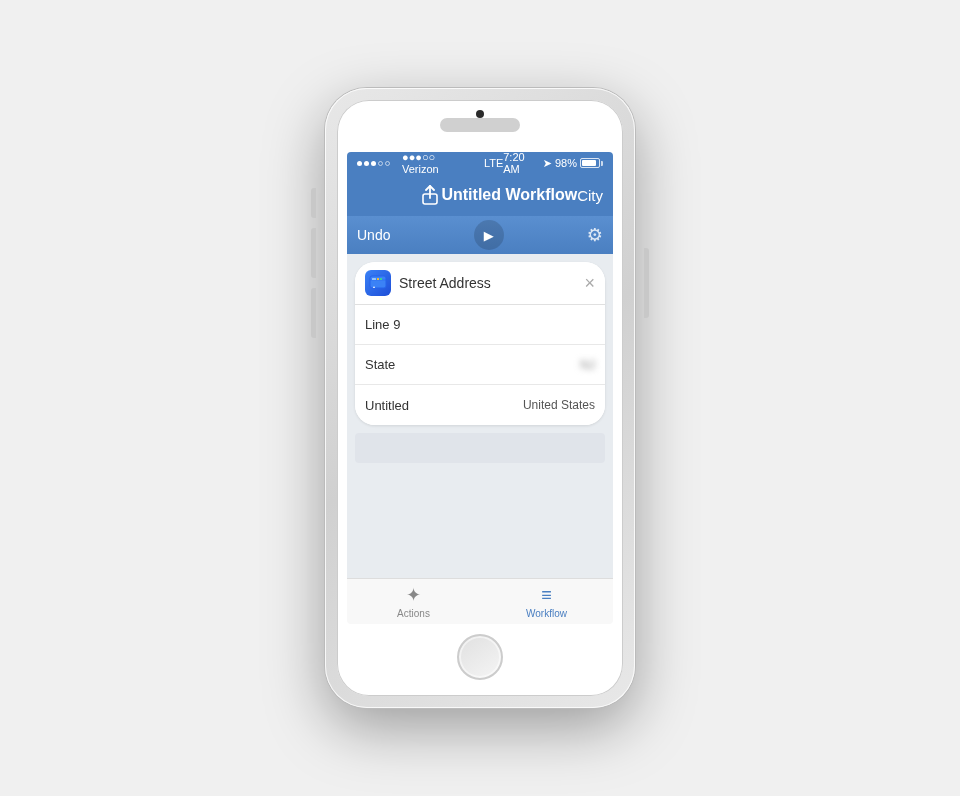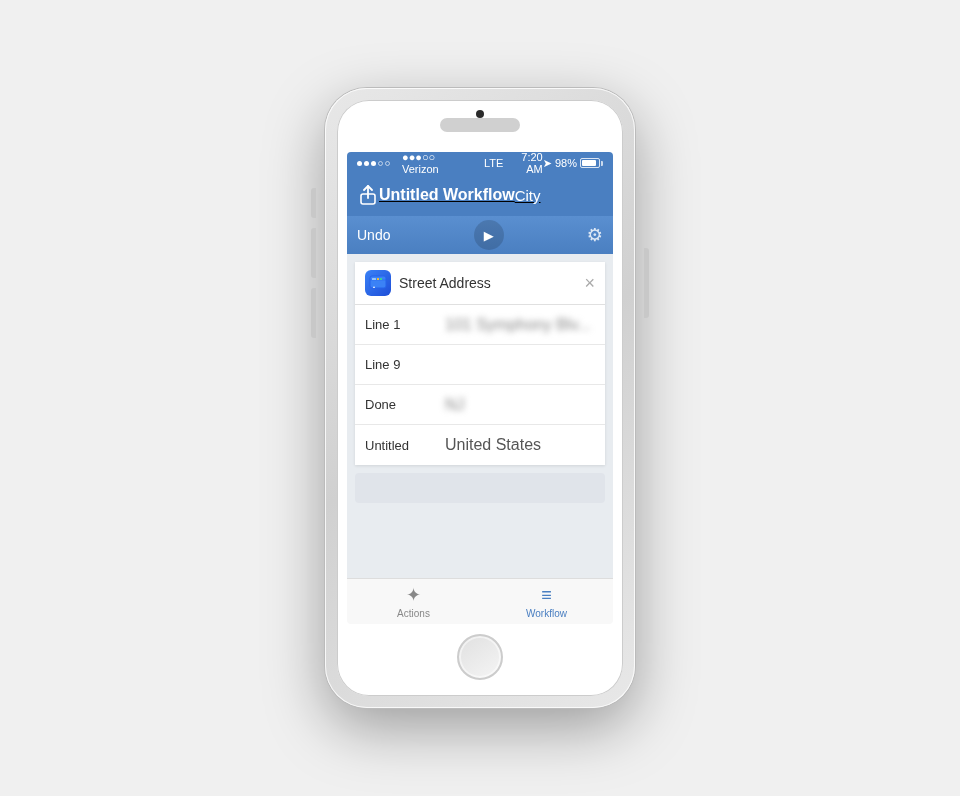--- a/index.html
+++ b/index.html
@@ -132,32 +132,31 @@
       color: #fff;
       font-size: 11px;
       padding: 3px 10px;
       display: flex;
       justify-content: space-between;
       align-items: center;
       height: 22px;
     }
 
     .status-left { display: flex; align-items: center; gap: 12px; }
-    .status-center { font-weight: 500; text-align: right; }
+    .status-center { font-weight: 500; }
     .status-right { display: flex; align-items: center; gap: 3px; }
 
     
     .nav-bar {
       background: #4a7fc1;
       display: flex;
       align-items: center;
-      justify-content: flex-start;
+      justify-content: flex-end;
       padding: 6px 10px;
       height: 42px;
-      text-decoration: underline;
     }
 
     .nav-share-icon {
       width: 22px;
       height: 22px;
       display: flex;
       flex-direction: column;
       align-items: center;
       justify-content: center;
     }
@@ -210,21 +209,21 @@
     .content-area {
       background: #e8ecf0;
       flex: 1;
       overflow-y: auto;
       padding: 8px;
     }
 
     
     .card {
       background: #fff;
-      border-radius: 0;
+      border-radius: 20px;
       overflow: hidden;
       box-shadow: 0 1px 3px rgba(0,0,0,0.1);
     }
 
     .card-header {
       display: flex;
       align-items: center;
       padding: 8px 10px;
       background: #fff;
       border-bottom: 1px solid #e0e0e0;
@@ -276,23 +275,24 @@
     }
 
     .form-label {
       font-size: 13px;
       color: #333;
       width: 80px;
       flex-shrink: 0;
     }
 
     .form-value {
-      font-size: 16px;
+      font-size: 12px;
       color: #aaa;
       flex: 1;
+      text-align: right;
       overflow: hidden;
       white-space: nowrap;
       text-overflow: ellipsis;
     }
 
     .form-value.blurred {
       filter: blur(3px);
       color: #888;
     }
 
@@ -482,30 +482,26 @@
                       <rect x="11" y="3" width="2" height="2" rx="0.5" fill="#34d399"></rect>
                       <path d="M4 13 L5 11 L6 13" fill="#fff"></path>
                     </svg>
                   </div>
                   <span class="card-title">Street Address</span>
                 </div>
                 <span class="card-close">×</span>
               </div>
 
               <div id="form-rows-container">
-              <div class="form-row">
-                    <span class="form-label">Line 1</span>
-                    <span class="form-value blurred">101 Symphony Blv...</span>
-                  </div>
                   <div class="form-row">
                     <span class="form-label">Line 9</span>
                     <span class="form-value"></span>
                   </div>
                   <div class="form-row">
-                    <span class="form-label">Done</span>
+                    <span class="form-label">State</span>
                     <span class="form-value blurred">NJ</span>
                   </div>
                   <div class="form-row">
                     <span class="form-label">Untitled</span>
                     <span class="form-value country-val">United States</span>
                   </div>
                 </div>
             </div>
 
             <div class="spacer-area"></div>

